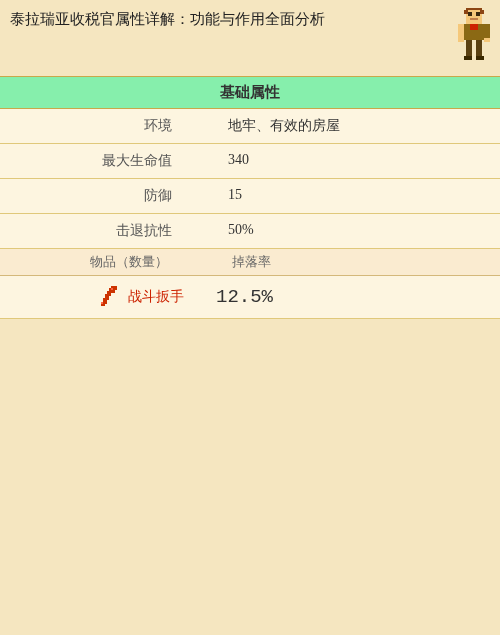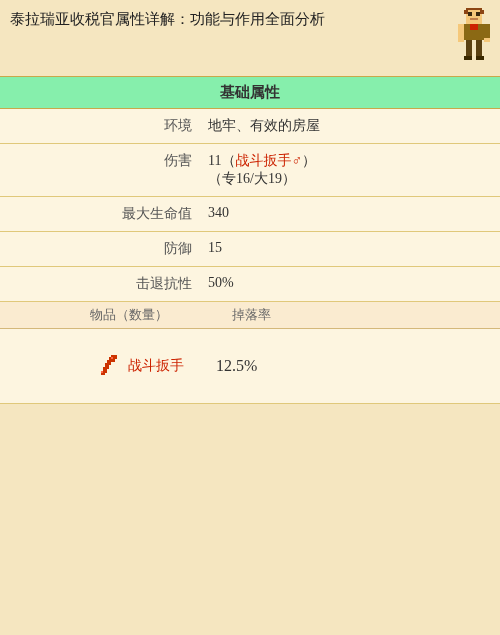--- a/index.html
+++ b/index.html
@@ -30,21 +30,21 @@
       padding: 6px 0;
       border-top: 1px solid #c8a84b;
       border-bottom: 1px solid #c8a84b;
     }
 
     .info-row {
       border-bottom: 1px solid #e0c87a;
     }
 
     .info-row td {
-      padding: 8px 8px;
+      padding: 8px 28px;
       vertical-align: top;
     }
 
     .info-row td:first-child {
       text-align: right;
       width: 120px;
       color: #555;
       font-size: 14px;
       white-space: nowrap;
     }
@@ -61,31 +61,32 @@
       background: #faebd0;
       border-bottom: 1px solid #d4b87a;
     }
 
     .drop-header-row td:first-child {
       text-align: right;
       width: 200px;
     }
 
     .drop-item-row td {
-      padding: 24px 16px;
+      padding: 8px 16px;
       vertical-align: middle;
     }
 
     .drop-item-row td:first-child {
       text-align: right;
       width: 200px;
     }
 
     .drop-item-row td:last-child {
-      font-size: 16px;
+      font-size: 19px;
+      font-family: Liberation Mono, monospace;
     }
 
     .red-link {
       color: #cc2200;
       text-decoration: none;
     }
 
     .item-with-icon {
       display: flex;
       align-items: center;
@@ -160,26 +161,20 @@
   <tbody>
       <tr>
     <td colspan="2" class="section-header">基础属性</td>
   </tr>
 
   <tr class="info-row">
     <td>环境</td>
     <td>地牢、有效的房屋</td>
   </tr>
 
-  <tr class="info-row">
-    <td>伤害</td>
-    <td>
-      11（<a class="red-link" href="#">战斗扳手♂</a>）<br>（专16/大19）
-    </td>
-  </tr>
 
   <tr class="info-row">
     <td>最大生命值</td>
     <td>340</td>
   </tr>
 
   <tr class="info-row">
     <td>防御</td>
     <td>15</td>
   </tr>

